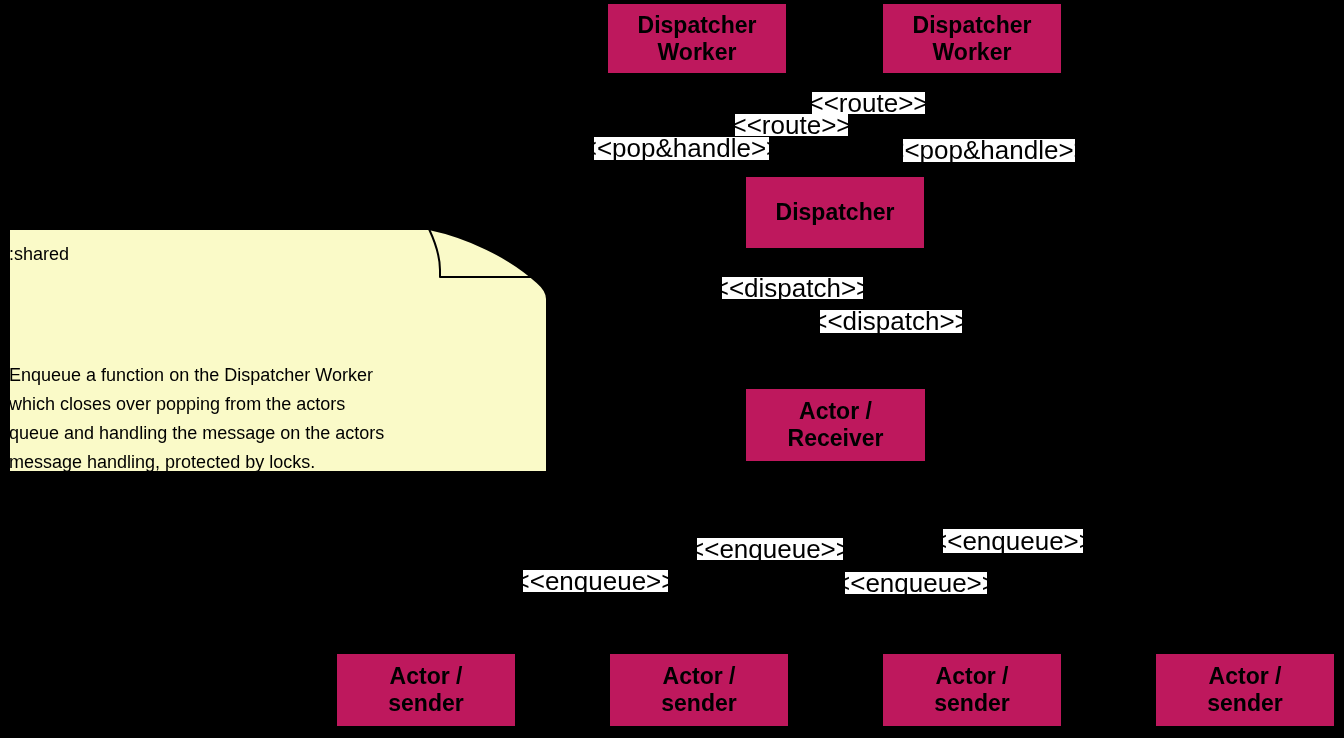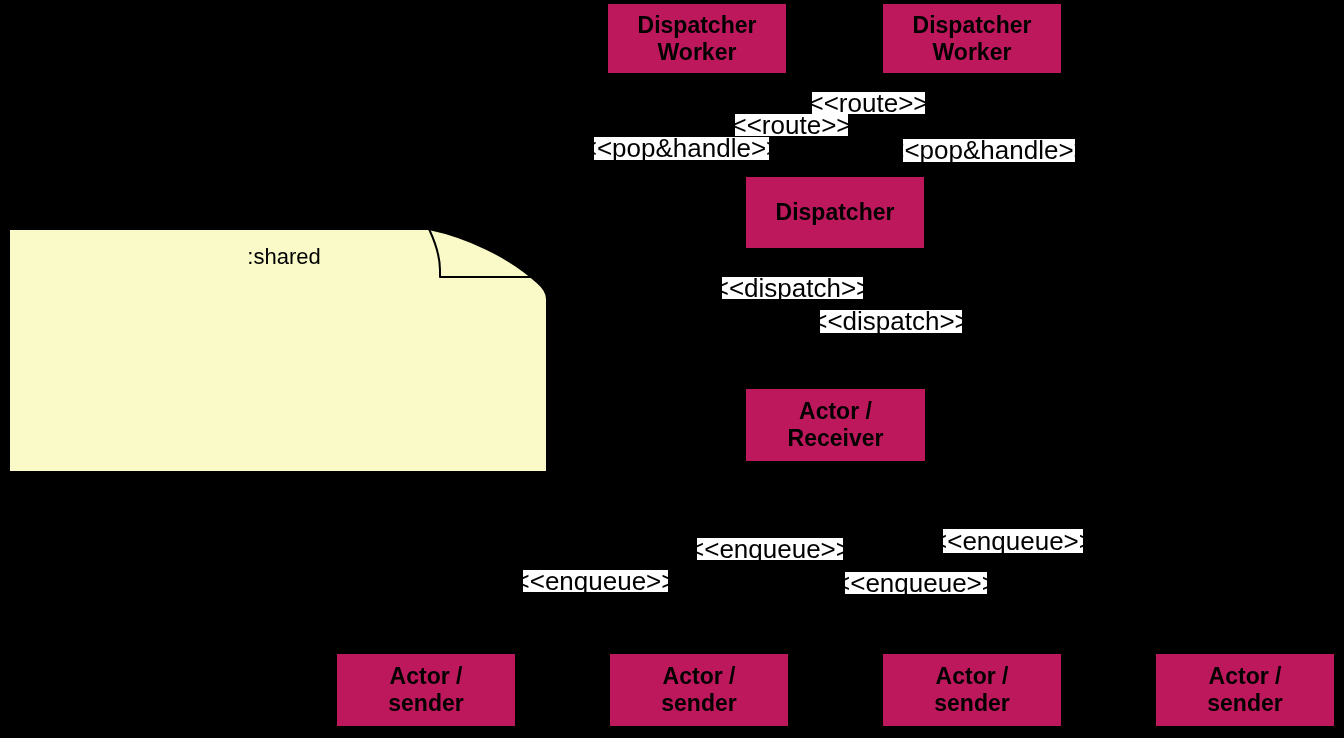--- a/index.html
+++ b/index.html
@@ -38,44 +38,48 @@
     box-sizing: border-box;
   }
   #note-svg {
     position: absolute;
     left: 0; top: 0;
     width: 1344px; height: 738px;
     pointer-events: none;
   }
   .note-text {
     position: absolute;
-    left: 15px;
+    left: 9px;
     width: 538px;
-    text-align: center;
+    text-align: left;
     color: #000000;
-    font-size: 22px;
+    font-size: 18px;
   }
   #note-title    { top: 244px; }
   #note-subtitle { top: 303px; }
   #note-body     { top: 361px; line-height: 29px; white-space: pre-line; }
 </style>
 </head>
 <body>
 
 <div id="canvas" style="width: 1344px; height: 738px; background: rgb(0, 0, 0);">
 
   <svg id="note-svg" viewBox="0 0 1344 738">
     <path d="M 429 229 L 9 229 L 9 472 L 547 472 L 547 299
              C 547 293 544 288 537 282
              C 508 256 467 237 429 229 Z" stroke="#000000" stroke-width="2" stroke-linejoin="round" fill="#FAFAC8"></path>
     <path d="M 429 229 C 437 246 440 258 440 270 L 440 277 L 535 277
              C 540 277 543 279 546 282" fill="none" stroke="#000000" stroke-width="2" stroke-linejoin="round"></path>
   </svg>
 
   <div id="note-title" class="note-text">:shared</div>
+  <div id="note-body" class="note-text">Enqueue a function on the Dispatcher Worker
+which closes over popping from the actors
+queue and handling the message on the actors
+message handling, protected by locks.</div>
 
 <div class="node" style="left: 608px; top: 4px; width: 178px; height: 69px;">
     <span class="node-label">Dispatcher
 Worker</span>
   </div>
     <div class="node" style="left: 883px; top: 4px; width: 178px; height: 69px;">
     <span class="node-label">Dispatcher
 Worker</span>
   </div>
     <div class="node" style="left: 746px; top: 177px; width: 178px; height: 71px;">

